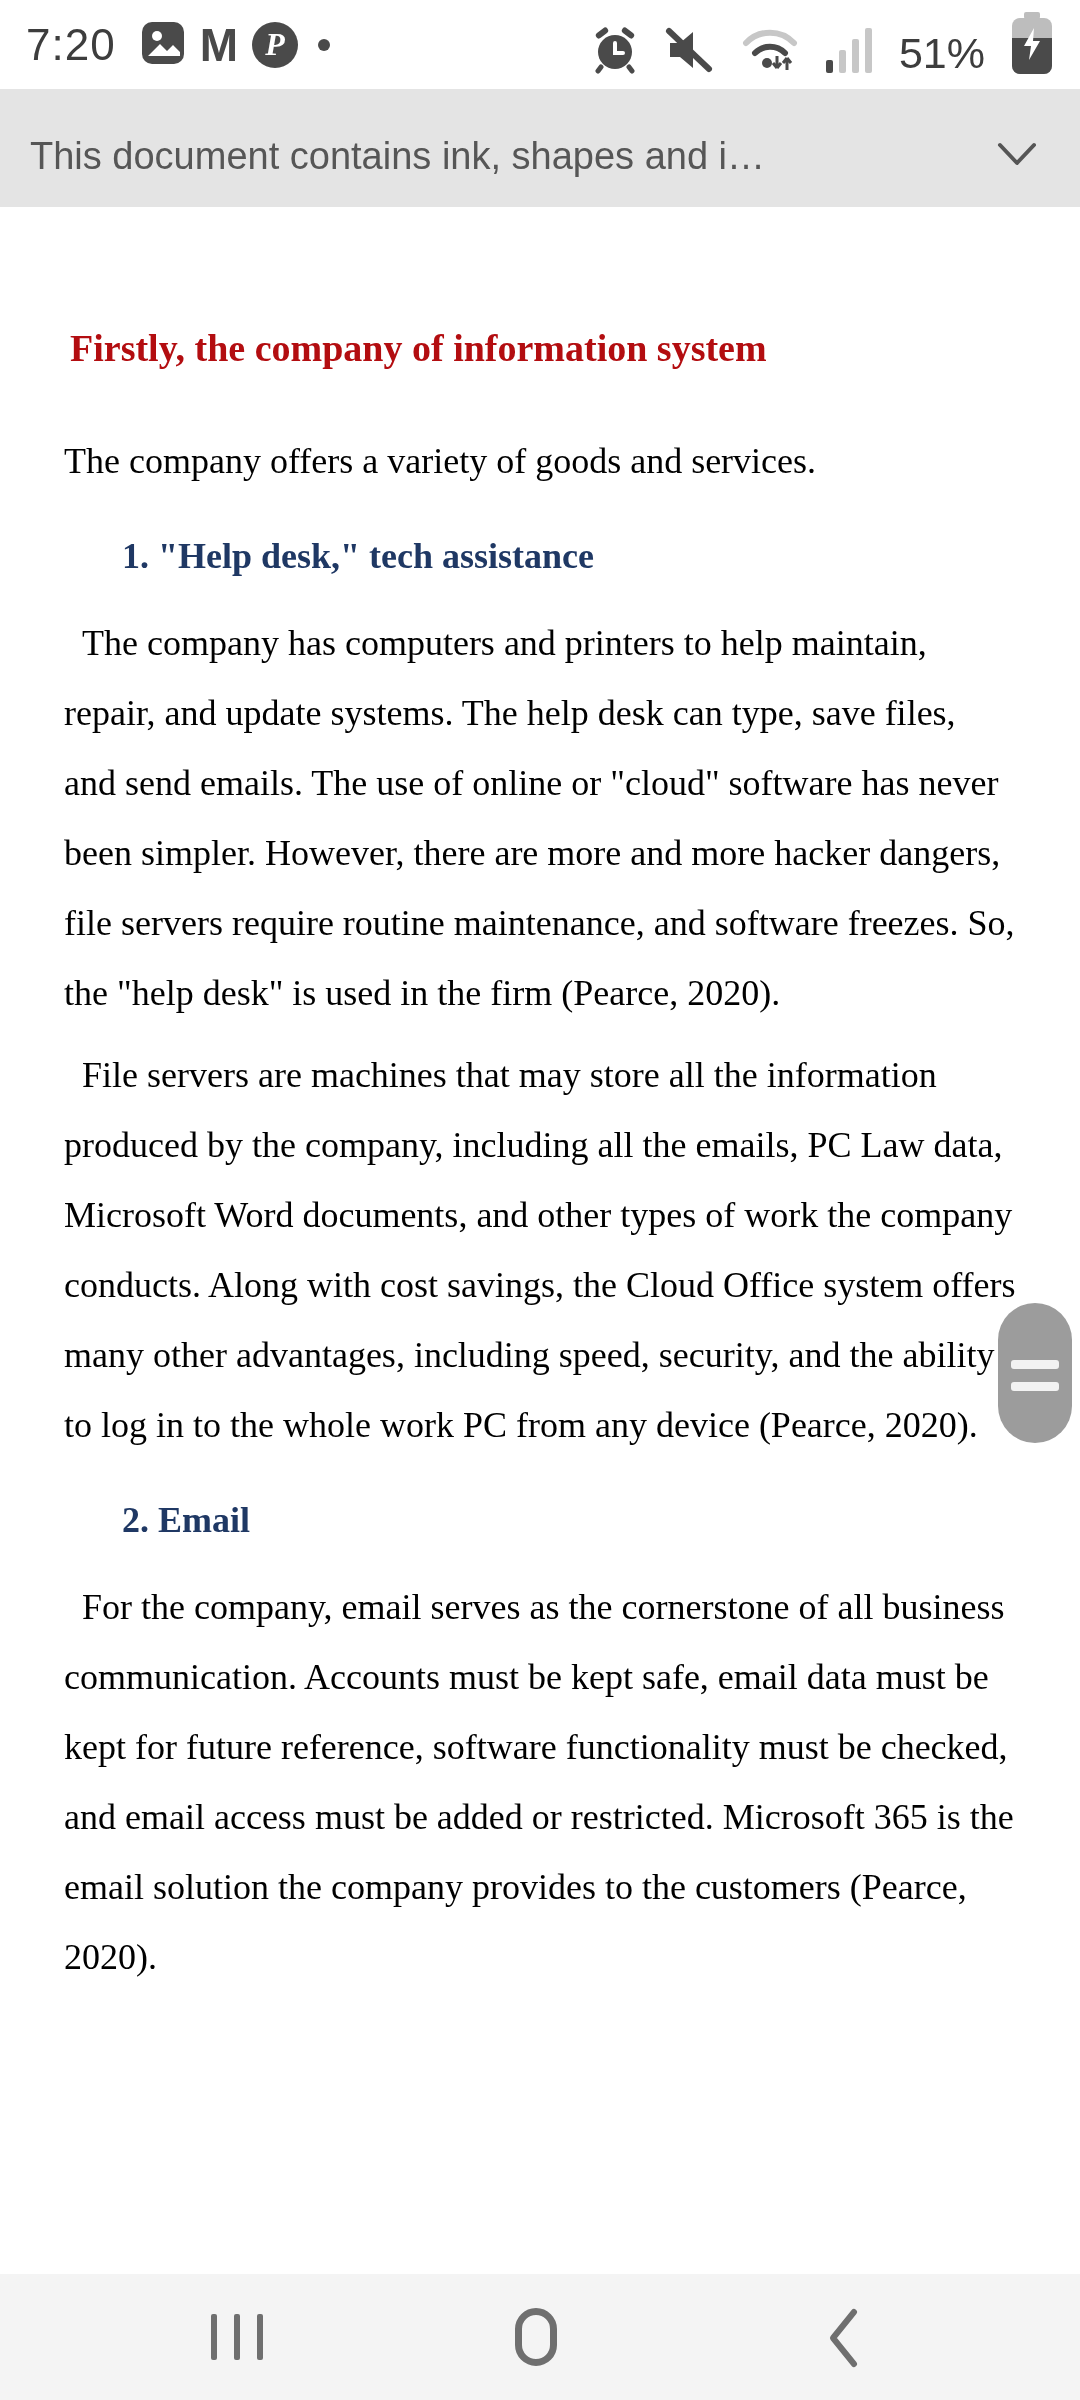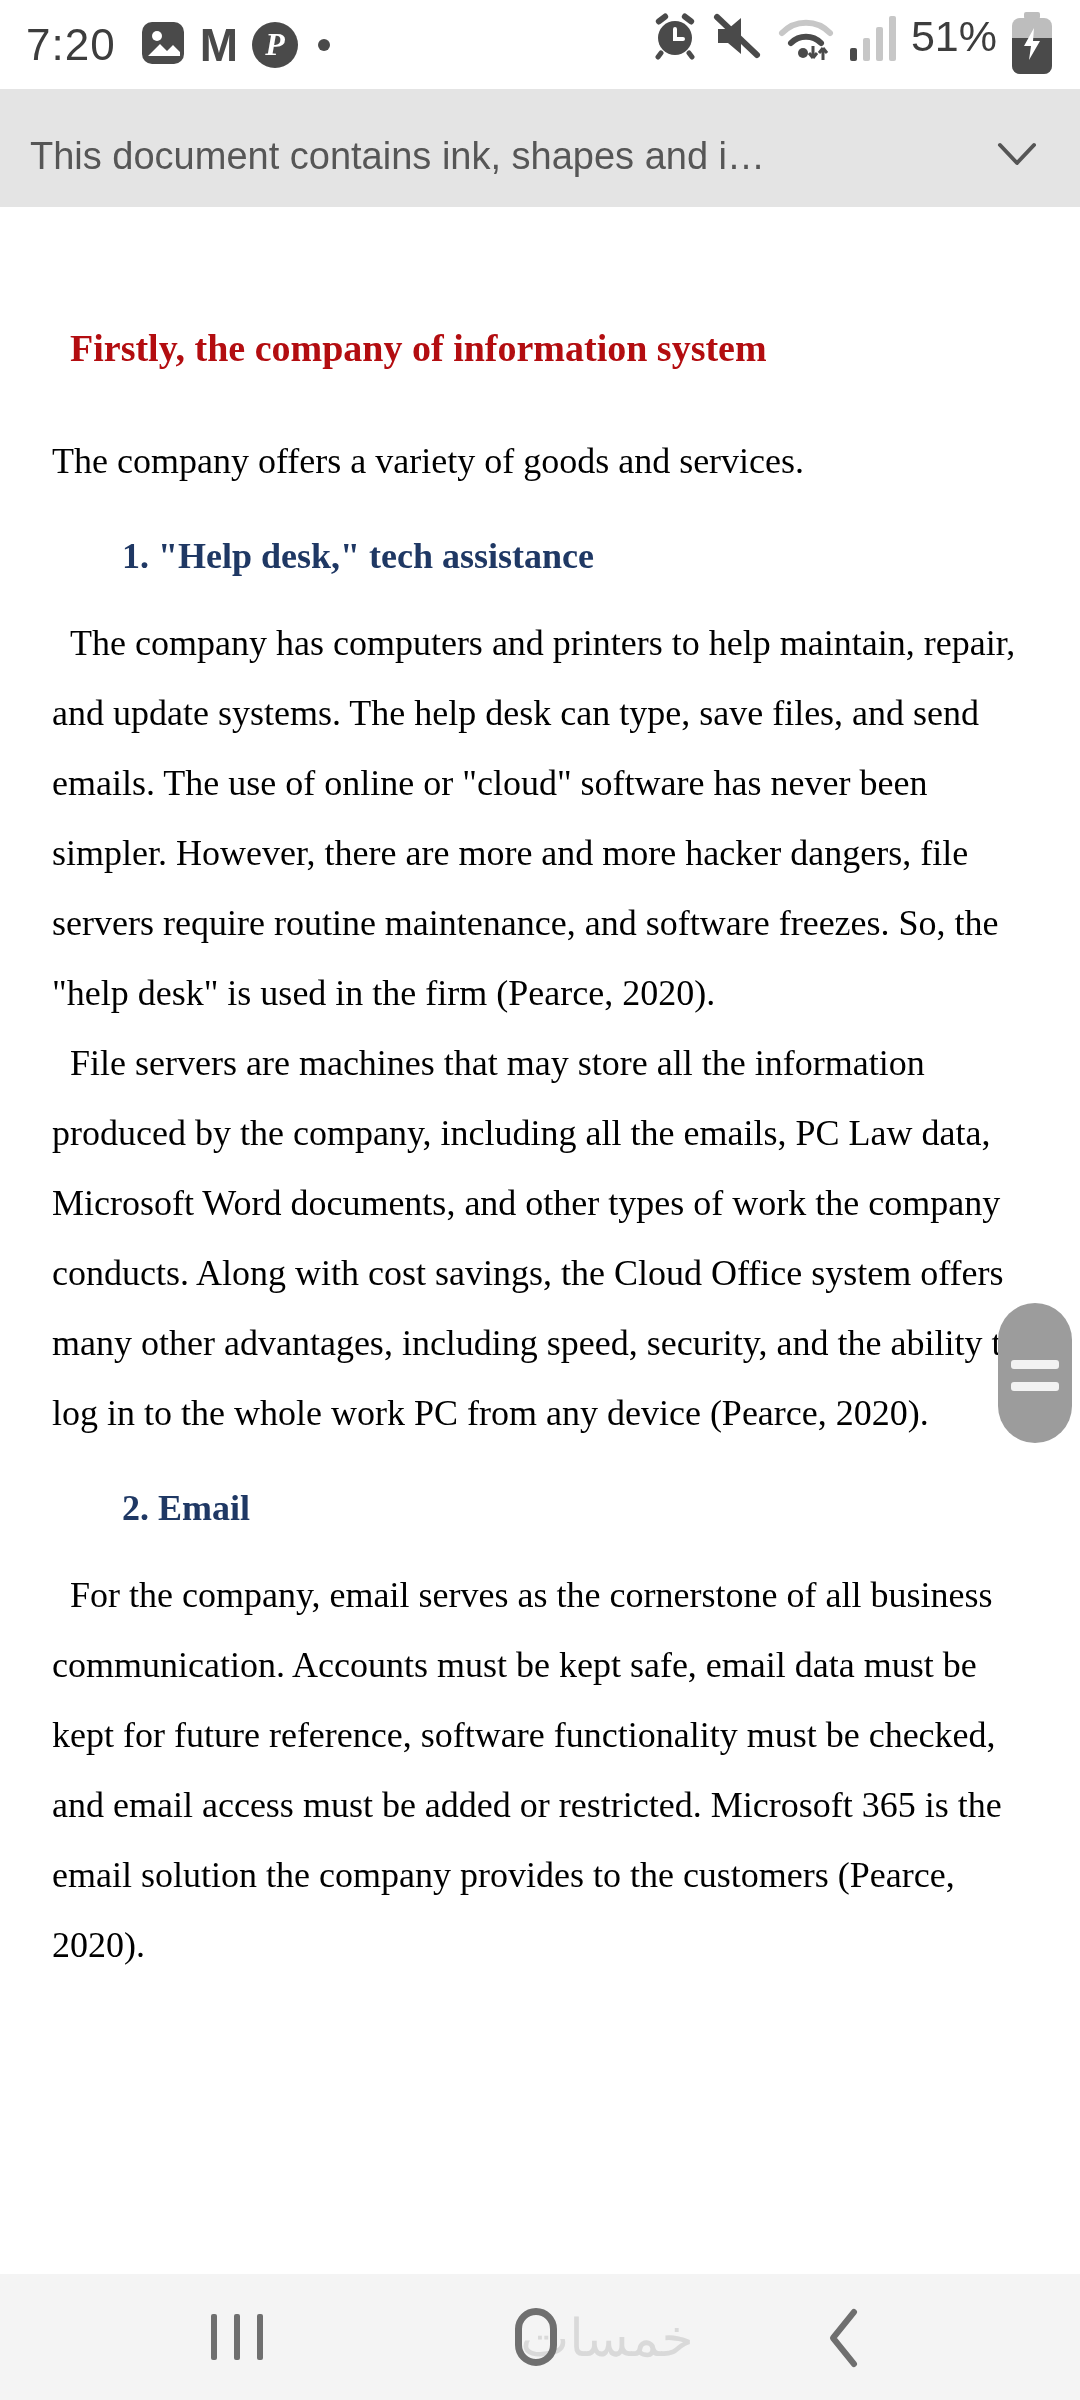--- a/index.html
+++ b/index.html
@@ -12,40 +12,40 @@
     --nav-icon:#6f6f6f;
   }
   *{box-sizing:border-box;margin:0;padding:0}
   html,body{width:1080px;height:2400px;background:#fff;overflow:hidden}
   body{font-family:"Liberation Sans",sans-serif;position:relative}
 
   
   .status-bar{height:89px;background:#fff;display:flex;align-items:center;padding:0 26px}
   .sb-left{display:flex;align-items:center;gap:14px}
   .sb-time{font-size:44px;color:#3d3d3d;letter-spacing:1px;margin-right:10px}
-  .sb-right{margin-left:auto;display:flex;align-items:flex-start;gap:13px}
+  .sb-right{margin-left:auto;display:flex;align-items:flex-end;gap:25px}
   .sb-pct{font-size:43px;color:#3d3d3d}
   .notif-dot{width:12px;height:12px;border-radius:50%;background:var(--statusbar-icon);margin-left:6px}
   .pin-circle{width:46px;height:46px;border-radius:50%;background:var(--statusbar-icon);
     color:#fff;display:flex;align-items:center;justify-content:center;
     font-family:"Liberation Serif",serif;font-weight:bold;font-size:32px}
   .gmail-m{font-size:46px;font-weight:bold;color:var(--statusbar-icon);font-family:"Liberation Sans",sans-serif}
 
   
   .banner{height:118px;background:var(--banner-bg);display:flex;align-items:center;
     padding:16px 40px 0 30px}
   .banner-text{font-size:38px;color:#565656;white-space:nowrap;overflow:hidden;max-width:880px}
   .banner-chevron{margin-left:auto}
 
   
   .doc{position:relative;background:#fff;height:2193px;padding:115px 52px 0 52px;
     font-family:"Liberation Serif",serif;color:#000;overflow:hidden}
   .doc h1{color:var(--title-red);font-size:38px;line-height:52px;font-weight:bold;
     margin:0 0 52px 18px;font-family:"Liberation Serif",serif}
-  .doc p{font-size:36px;line-height:70px;margin:0}
+  .doc p{font-size:36px;line-height:70px;margin:12px}
   .doc p.indent{text-indent:18px}
   .doc h2{color:var(--heading-blue);font-size:36px;line-height:60px;font-weight:bold;
     margin:30px 0 22px 70px}
 
   
   .scroll-handle{position:absolute;top:1303px;right:8px;width:74px;height:140px;
     background:var(--scroll-handle);border-radius:37px;z-index:5}
   .scroll-handle .bar{position:absolute;left:13px;width:48px;height:9px;border-radius:3px;background:#f2f2f2}
   .scroll-handle .bar.b1{top:57px}
   .scroll-handle .bar.b2{top:79px}
@@ -147,21 +147,20 @@
   <p class="indent">For the company, email serves as the cornerstone of all business communication. Accounts must be kept safe, email data must be kept for future reference, software functionality must be checked, and email access must be added or restricted. Microsoft 365 is the email solution the company provides to the customers (Pearce, 2020).</p>
 
 </div>
 
 <div class="scroll-handle">
   <span class="bar b1"></span>
   <span class="bar b2"></span>
 </div>
 
 <div class="nav-bar">
-  <span class="nav-watermark">خمسات</span>
   <span class="nav-recents">
       <i></i>
       <i></i>
       <i></i>
     </span>
   <span class="nav-home"></span>
   <span class="nav-back">
     <svg width="34" height="62" viewBox="0 0 34 62">
         <polyline points="28,5 7,31 28,57" fill="none" stroke="#6f6f6f" stroke-width="6" stroke-linecap="round" stroke-linejoin="round"></polyline>
       </svg>

